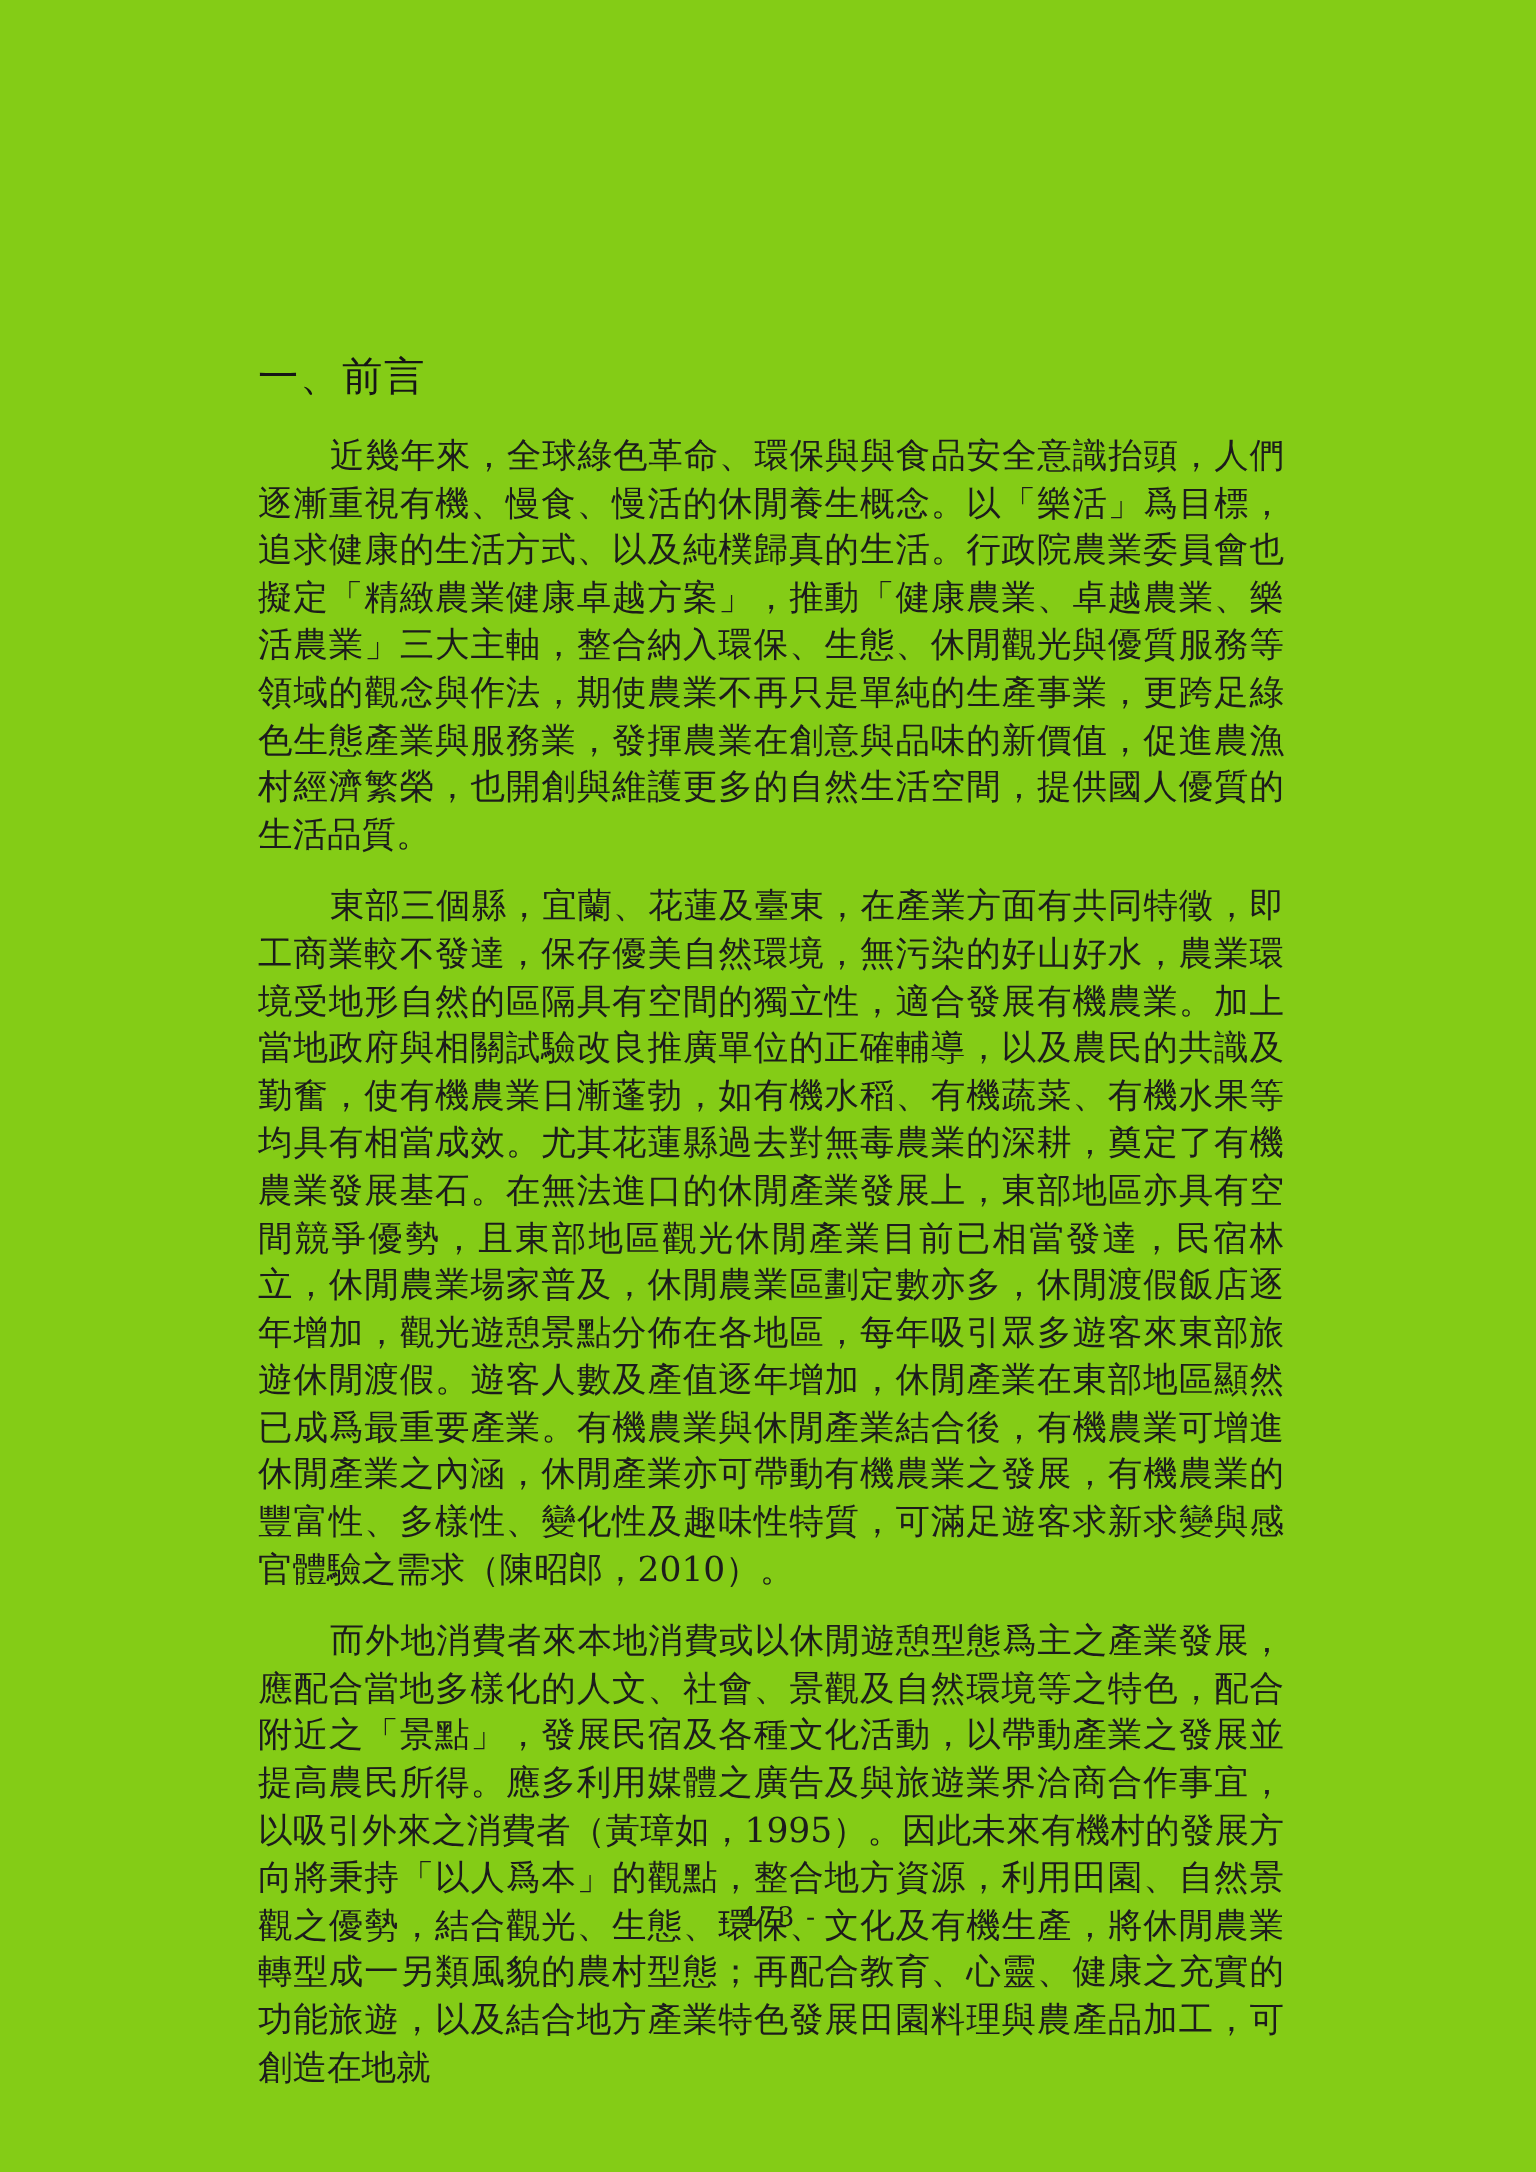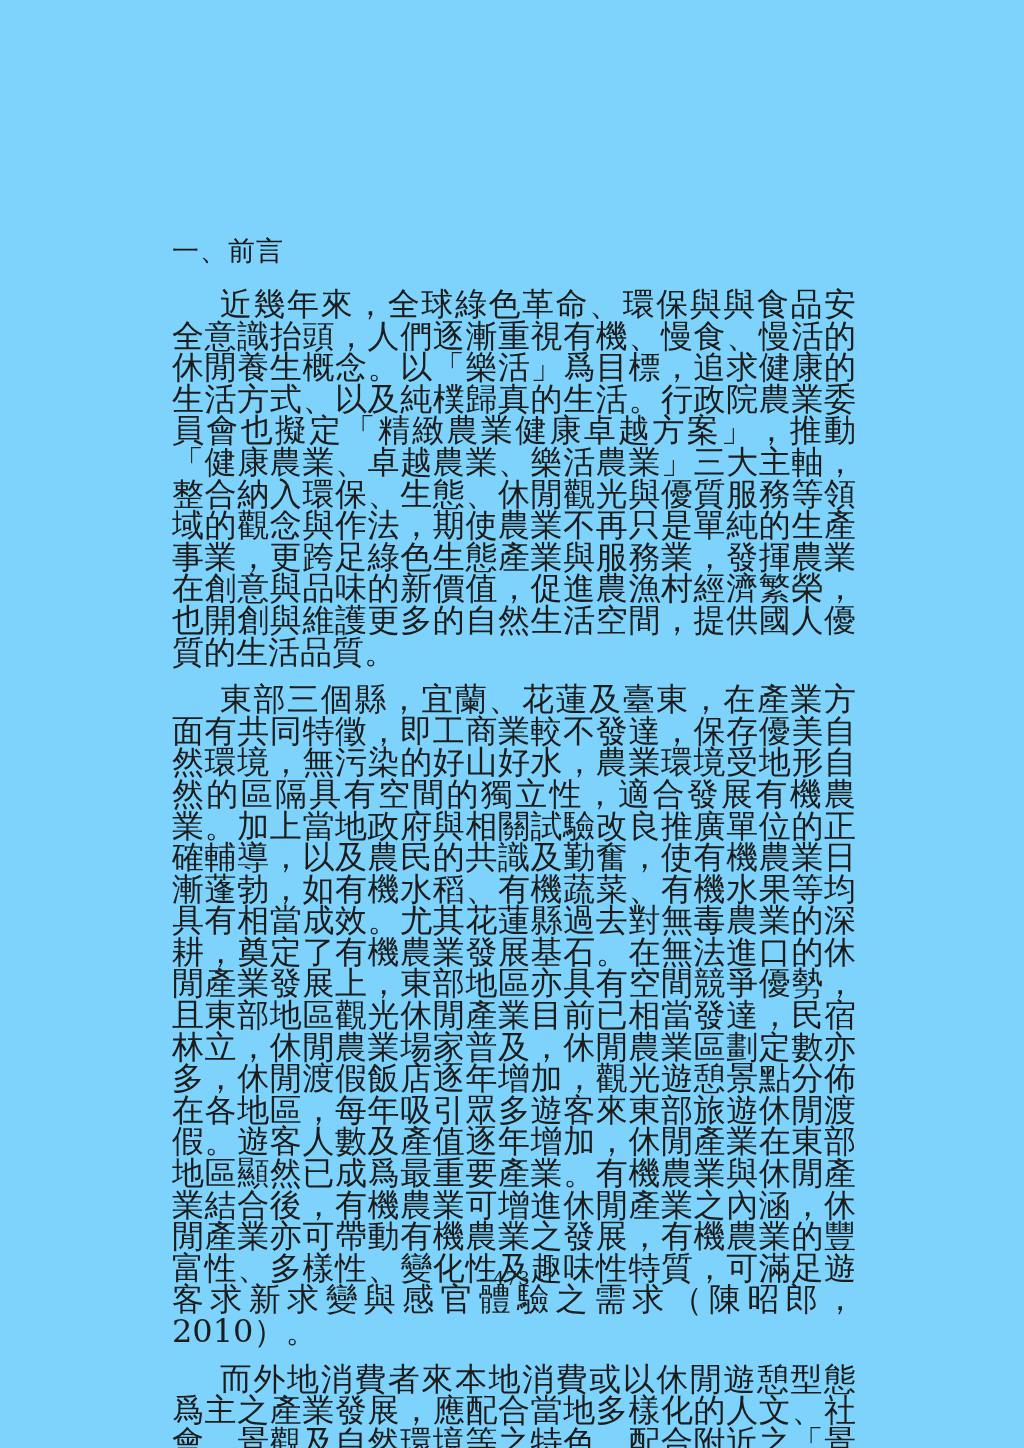--- a/index.html
+++ b/index.html
@@ -11,37 +11,37 @@
     position: relative;
     width: 1024px;
     height: 1448px;
     font-family: "DejaVu Serif", "Liberation Serif", serif;
     color: #1a1a1a;
     overflow: hidden;
   }
   .page {
     position: absolute;
     inset: 0;
-    background: #7dd3fc;
+    background: #84cc16;
   }
   .content {
     position: absolute;
     left: 172px;
     top: 233px;
     width: 684px;
   }
   .section-heading {
     font-size: 27px;
     font-weight: normal;
     margin: 0 0 20px 0;
     letter-spacing: 1px;
     color: #161616;
   }
   .body-paragraph {
-    font-size: 32px;
+    font-size: 23px;
     line-height: 31.6px;
     margin: 0 0 16px 0;
     text-align: justify;
     text-justify: inter-ideograph;
     text-indent: 48px;
     color: #1c1c1c;
   }
   .page-footer {
     position: absolute;
     left: 0;

